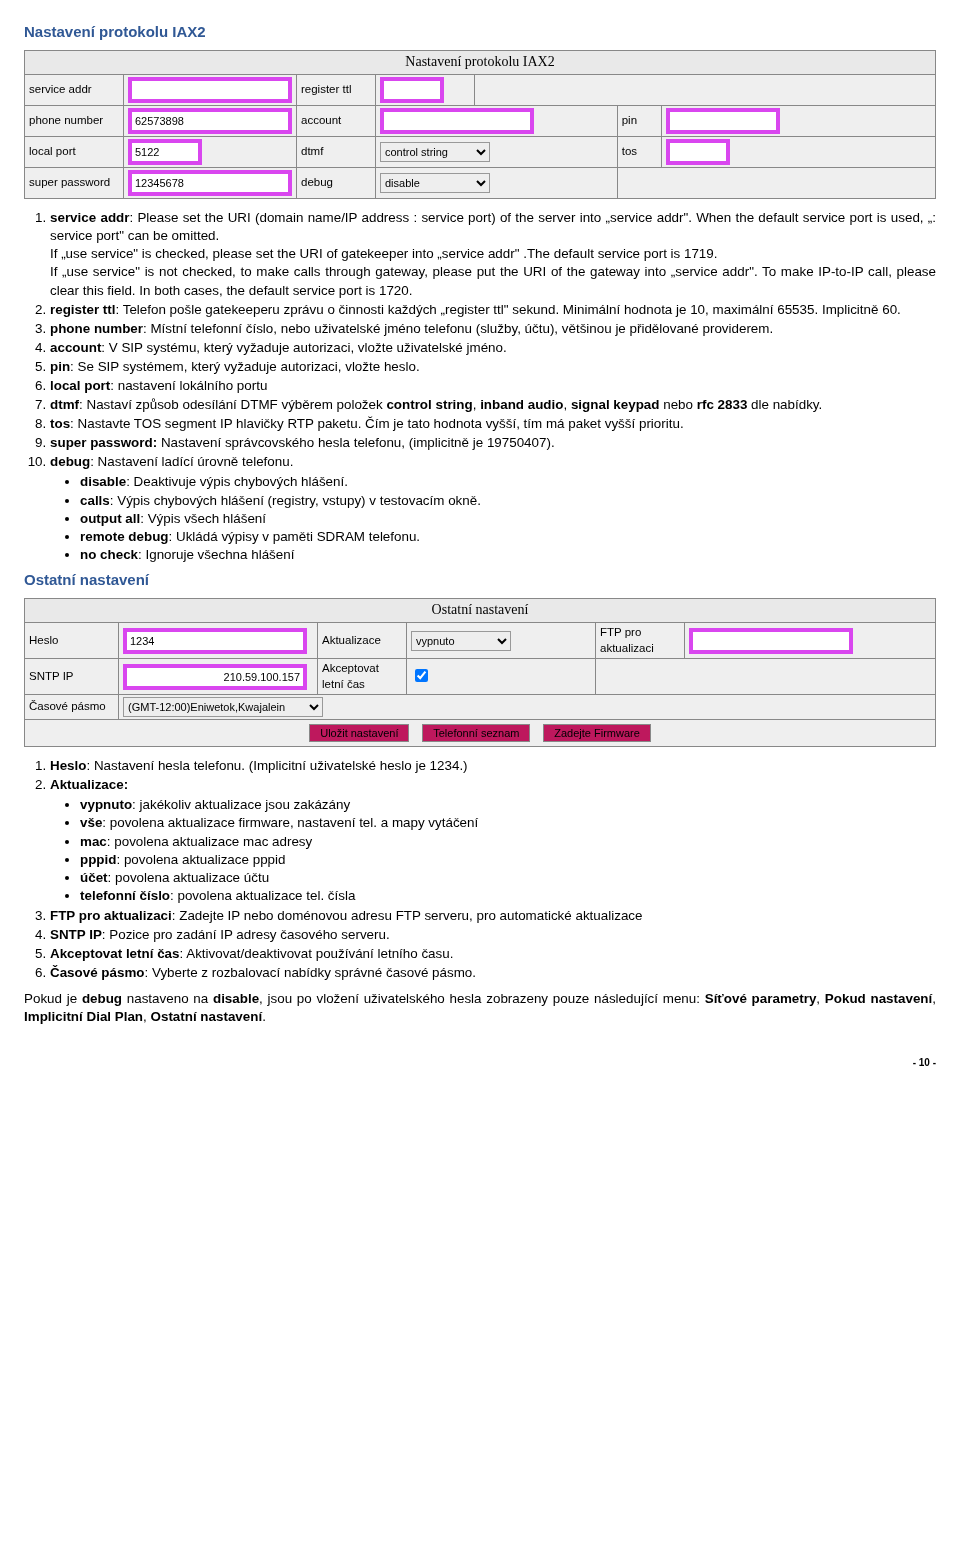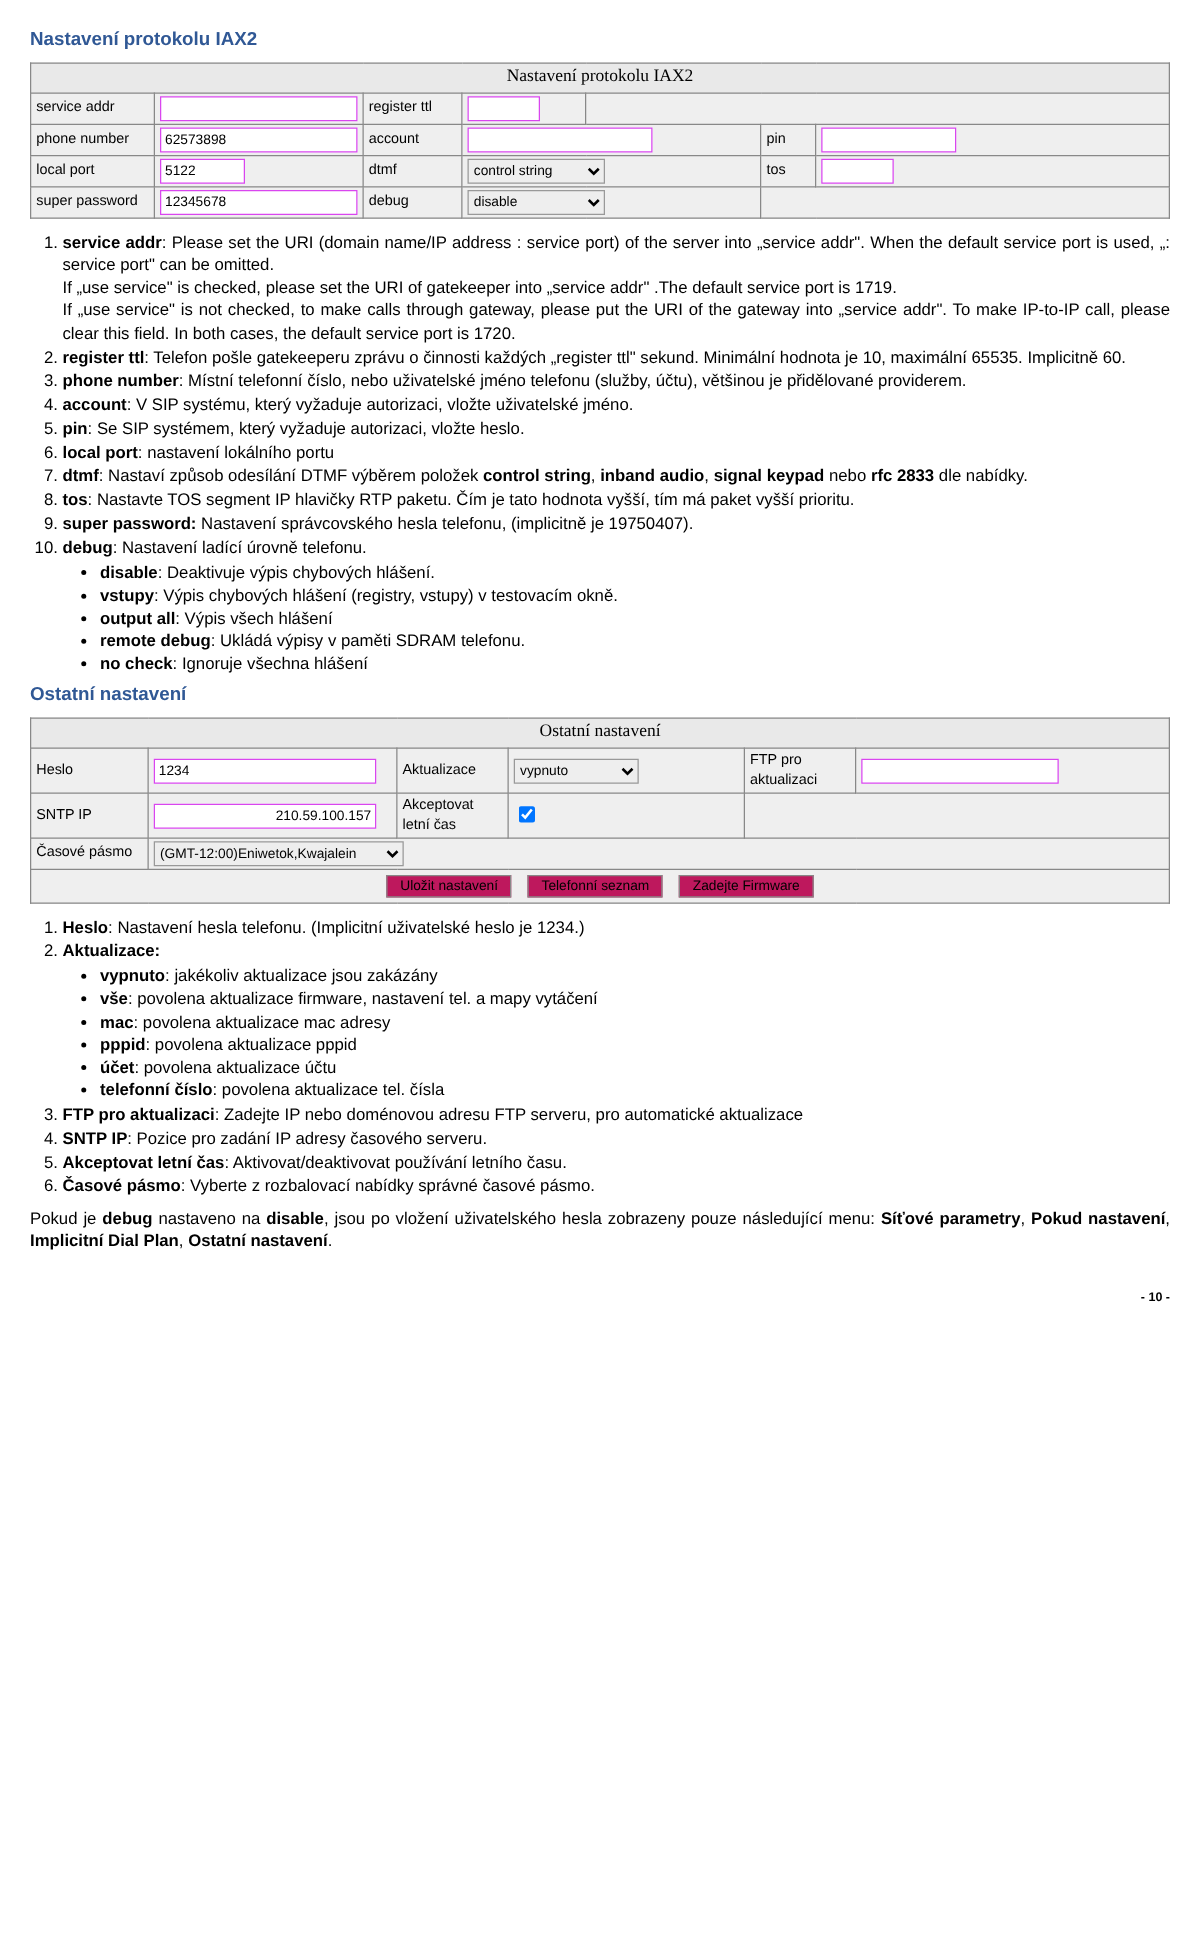--- a/index.html
+++ b/index.html
@@ -31,21 +31,21 @@
   background: #efefef;
 }
 table.form th.title{
   text-align: center;
   font-weight: normal;
   font-size: 14px;
   font-family: "Times New Roman", serif;
   background: #e9e9e9;
 }
 input.txt{
-  border: 1px solid #d946ef;
+  border: 4px solid #d946ef;
   font-size: 11px;
   height: 14px;
   box-sizing: content-box;
   padding: 2px 3px;
   background: #fff;
   width: 110px;
 }
 input.txt.w60{ width: 60px; }
 input.txt.w50{ width: 50px; }
 select.sel{
@@ -127,21 +127,21 @@
     <li><b>register ttl</b>: Telefon pošle gatekeeperu zprávu o činnosti každých „register ttl" sekund. Minimální hodnota je 10, maximální 65535. Implicitně 60.</li>
     <li><b>phone number</b>: Místní telefonní číslo, nebo uživatelské jméno telefonu (služby, účtu), většinou je přidělované providerem.</li>
     <li><b>account</b>: V SIP systému, který vyžaduje autorizaci, vložte uživatelské jméno.</li>
     <li><b>pin</b>: Se SIP systémem, který vyžaduje autorizaci, vložte heslo.</li>
     <li><b>local port</b>: nastavení lokálního portu</li>
     <li><b>dtmf</b>: Nastaví způsob odesílání DTMF výběrem položek <b>control string</b>, <b>inband audio</b>, <b>signal keypad</b> nebo <b>rfc 2833</b> dle nabídky.</li>
     <li><b>tos</b>: Nastavte TOS segment IP hlavičky RTP paketu. Čím je tato hodnota vyšší, tím má paket vyšší prioritu.</li>
     <li><b>super password:</b> Nastavení správcovského hesla telefonu, (implicitně je 19750407).</li>
     <li><b>debug</b>: Nastavení ladící úrovně telefonu.<ul>
         <li><b>disable</b>: Deaktivuje výpis chybových hlášení.</li>
-        <li><b>vstupy</b>: Výpis chybových hlášení  (registry, vstupy) v testovacím okně.</li>
+        <li><b>calls</b>: Výpis chybových hlášení  (registry, vstupy) v testovacím okně.</li>
         <li><b>output all</b>: Výpis všech hlášení</li>
         <li><b>remote debug</b>: Ukládá výpisy v paměti SDRAM telefonu.</li>
         <li><b>no check</b>: Ignoruje všechna hlášení</li>
       </ul></li>
   </ol>
 
 <h2>Ostatní nastavení</h2>
 
 <table class="form form2">
   <tbody>

